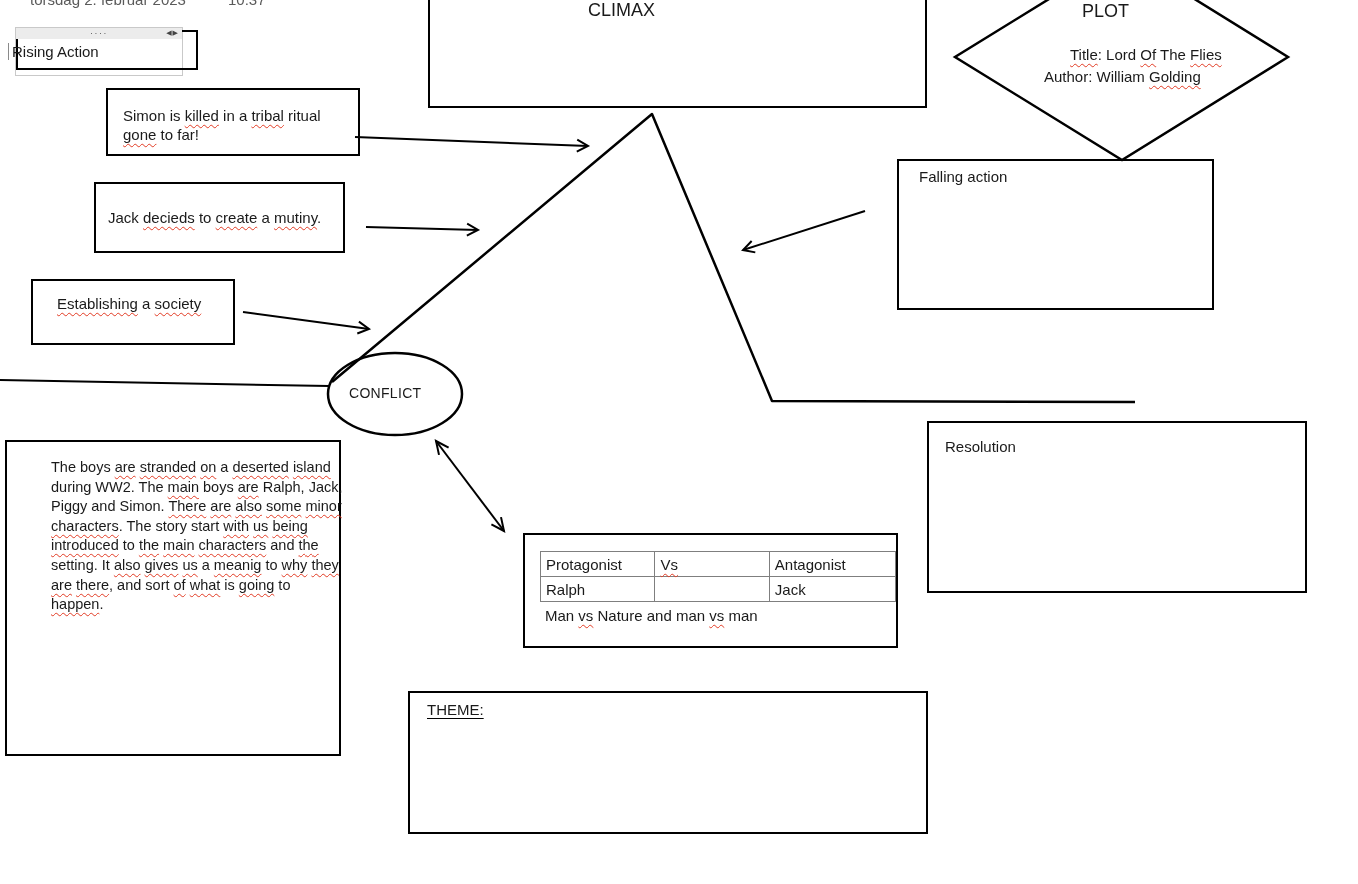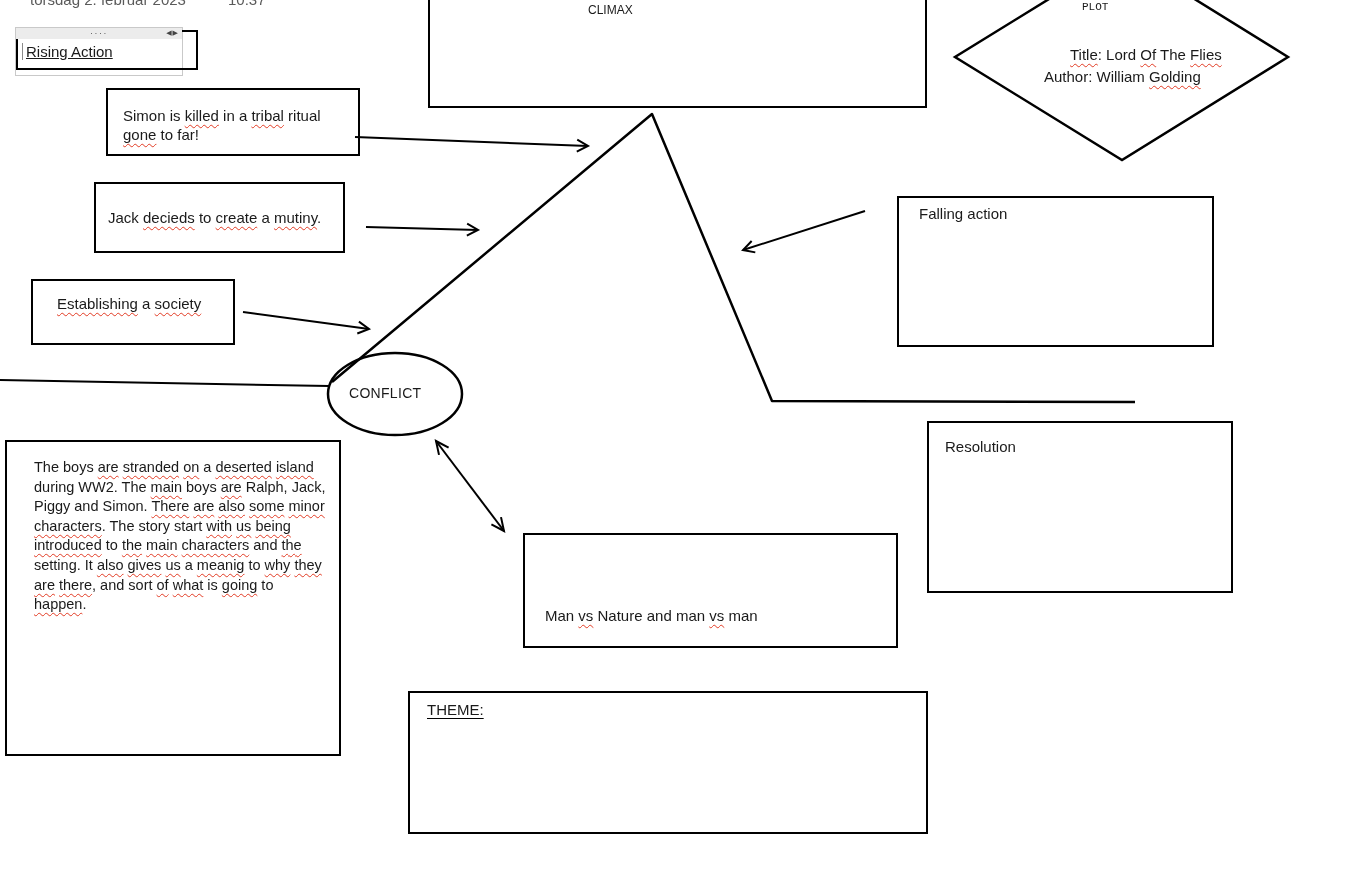--- a/index.html
+++ b/index.html
@@ -15,36 +15,36 @@
   
   .stamp{left:30px;top:-9px;z-index:2;font-size:15px;color:#5a5a5a;white-space:nowrap;}
   .stamp .time{margin-left:42px;}
   
   .nc-body{left:15px;top:27px;width:168px;height:49px;background:#fff;border:1px solid #c9c9c9;z-index:5;}
   .nc-rect{left:16px;top:30px;width:182px;height:40px;border:2px solid #000;z-index:6;}
   .nc-bar{left:16px;top:28px;width:166px;height:11px;background:#ececec;z-index:7;
           display:flex;align-items:center;justify-content:center;}
   .nc-dots{font-size:9px;letter-spacing:2px;color:#555;line-height:9px;}
   .nc-arrows{position:absolute;right:3px;top:1px;font-size:7px;color:#444;letter-spacing:1px;}
-  .nc-text{left:22px;top:43px;z-index:8;font-size:15px;display:flex;text-decoration:underline;}
+  .nc-text{left:8px;top:43px;z-index:8;font-size:15px;display:flex;}
   .cursor{display:inline-block;width:1px;height:17px;background:#8a8a8a;margin-right:3px;}
   
   .box-climax{left:428px;top:-42px;width:499px;height:150px;}
-  .climax-lbl{left:588px;top:1px;z-index:2;font-size:12px;}
+  .climax-lbl{left:588px;top:1px;z-index:2;font-size:18px;}
   .box-simon{left:106px;top:88px;width:254px;height:68px;padding:16px 12px 0 15px;}
   .box-jack{left:94px;top:182px;width:251px;height:71px;padding:24px 10px 16px 12px;}
   .box-estab{left:31px;top:279px;width:204px;height:66px;padding:13px 10px 0 24px;}
-  .box-expo{left:5px;top:440px;width:336px;height:316px;padding:16px 10px 0 27px;}
+  .box-expo{left:5px;top:440px;width:336px;height:316px;padding:16px 10px 0 44px;}
   .expo-text{font-size:14.5px;line-height:19.6px;width:292px;}
-  .box-falling{left:897px;top:159px;width:317px;height:151px;padding:6px 8px 0 20px;margin-top:37px;}
-  .box-resolution{left:927px;top:421px;width:306px;height:172px;padding:14px 16px 0 16px;}
+  .box-falling{left:897px;top:159px;width:317px;height:151px;padding:6px 8px 0 20px;}
+  .box-resolution{left:927px;top:421px;width:380px;height:172px;padding:14px 16px 0 16px;}
   .box-theme{left:408px;top:691px;width:520px;height:143px;padding:7px 0 0 17px;}
   .theme-lbl{text-decoration:underline;text-decoration-color:#000;text-underline-offset:3px;}
   
-  .plot-head{left:1082px;top:1px;z-index:2;font-size:11px;font-family:Liberation Mono, monospace;}
+  .plot-head{left:1082px;top:1px;z-index:2;font-size:18px;}
   .plot-line1{left:1034px;top:44px;z-index:2;font-size:15px;line-height:22px;margin-left:36px;}
   .plot-line2{left:1034px;top:66px;z-index:2;font-size:15px;line-height:22px;margin-left:10px;}
   
   .conflict-lbl{left:349px;top:385px;z-index:2;font-size:14px;letter-spacing:0.3px;}
   
   .box-table{left:523px;top:533px;width:375px;height:115px;}
   .vs-table{position:absolute;left:15px;top:16px;border-collapse:collapse;font-size:15px;}
   .vs-table td{border:1.5px solid #7f7f7f;height:24px;padding:0 5px;vertical-align:middle;}
   .vs-table .c0{width:104px;} .vs-table .c1{width:105px;} .vs-table .c2{width:116px;}
   .tbl-caption{position:absolute;left:20px;top:72px;font-size:15px;}
@@ -115,20 +115,34 @@
 
   <div class="shape-box box-falling">
     <div class="lbl">Falling action</div>
   </div>
 
   <div class="shape-box box-resolution">
     <div class="lbl">Resolution</div>
   </div>
 
   <div class="shape-box box-table">
+    <table class="vs-table">
+      <tbody>
+          <tr>
+        <td class="c0"><span>Protagonist</span></td>
+        <td class="c1"><span class="sq">Vs</span></td>
+        <td class="c2"><span>Antagonist</span></td>
+      </tr>
+      <tr>
+        <td class="c0"><span>Ralph</span></td>
+        <td class="c1"><span></span></td>
+        <td class="c2"><span>Jack</span></td>
+      </tr>
+    </tbody>
+      </table>
     <div class="tbl-caption"><span>Man </span><span class="sq">vs</span><span> Nature and man </span><span class="sq">vs</span><span> man</span></div>
   </div>
 
   <div class="shape-box box-theme">
     <span class="lbl theme-lbl">THEME:</span>
   </div>
 
 </div>
 
 </body></html>

